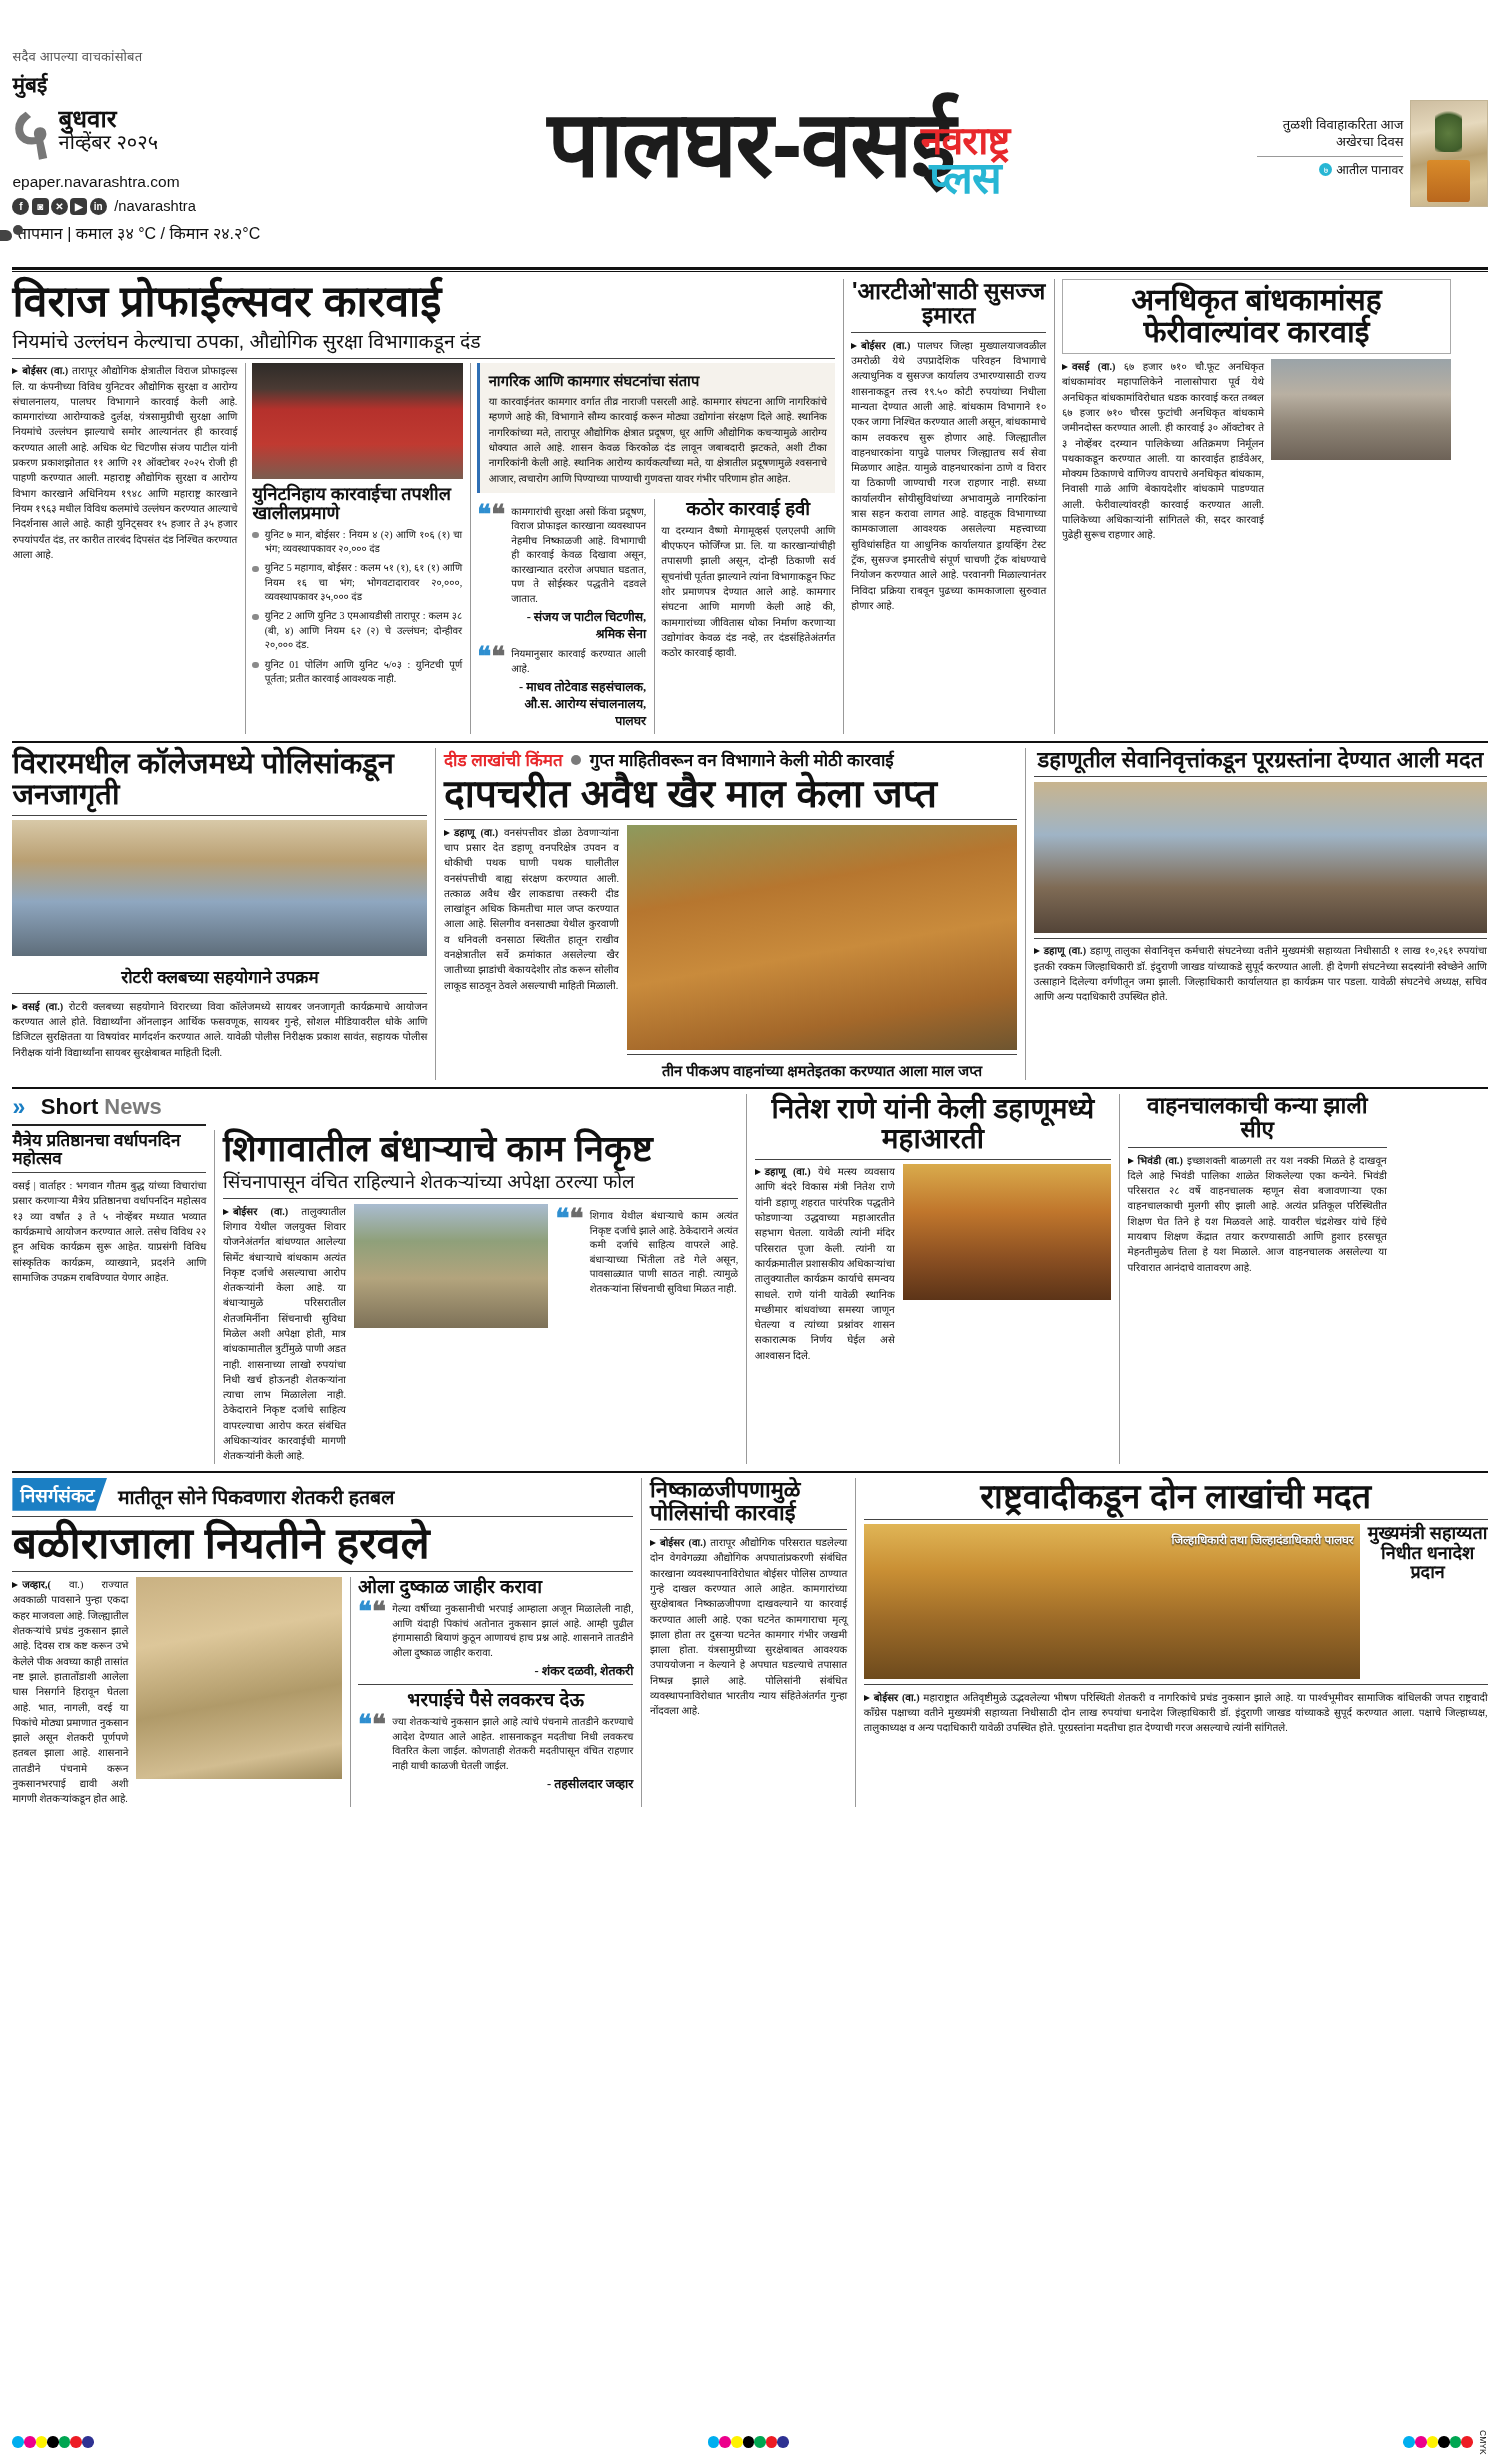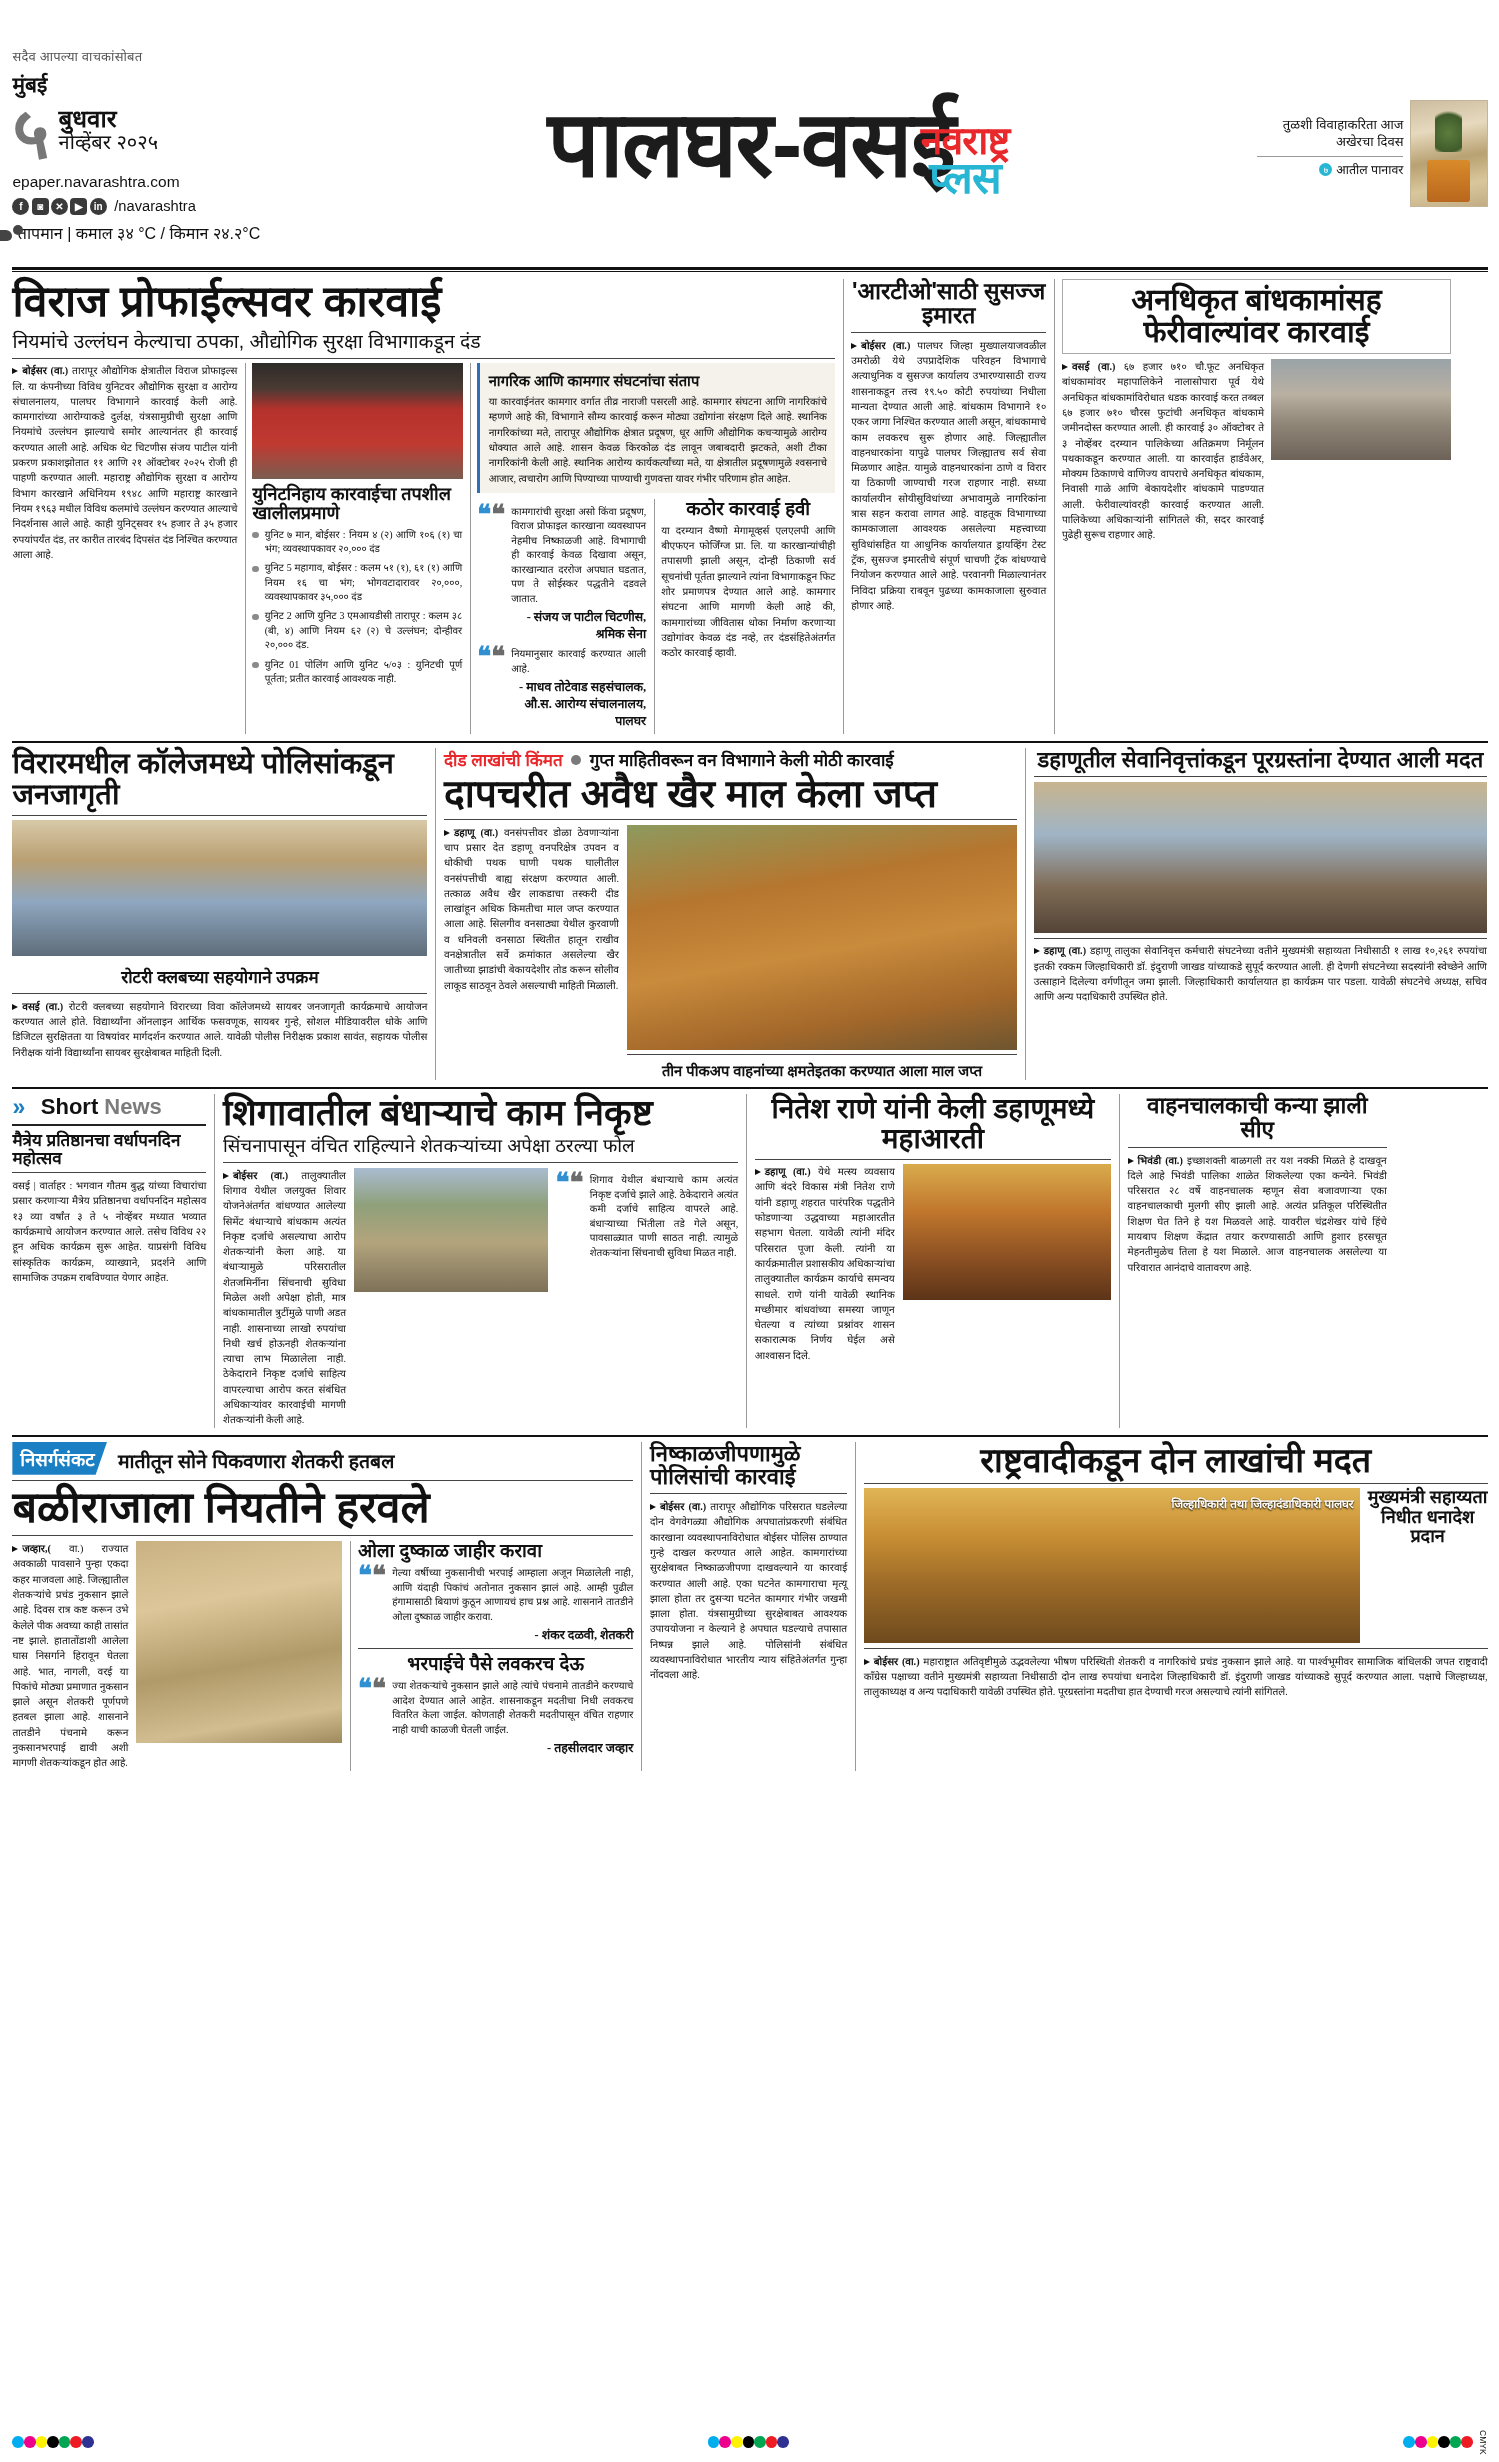--- a/index.html
+++ b/index.html
@@ -332,21 +332,21 @@
     <div style="width:194px;">
       <div class="shortnews-badge">
         <span class="sn-arrow"></span>
         <span class="sn-txt">Short <i>News</i></span>
       </div>
       <div class="hl" style="font-size:17px; margin-top:6.2px;">मैत्रेय प्रतिष्ठानचा वर्धापनदिन महोत्सव</div>
       <div class="secrule-thin"></div>
       <div class="body">वसई | वार्ताहर : भगवान गौतम बुद्ध यांच्या विचारांचा प्रसार करणाऱ्या मैत्रेय प्रतिष्ठानचा वर्धापनदिन महोत्सव १३ व्या वर्षांत ३ ते ५ नोव्हेंबर मध्यात भव्यात कार्यक्रमाचे आयोजन करण्यात आले. तसेच विविध २२ हून अधिक कार्यक्रम सुरू आहेत. याप्रसंगी विविध सांस्कृतिक कार्यक्रम, व्याख्याने, प्रदर्शने आणि सामाजिक उपक्रम राबविण्यात येणार आहेत.</div>
     </div>
 
-    <div style="width:524px;" class="vrule">
+    <div style="width:524px;margin-top:36px;" class="vrule">
       <div style="padding-left:7.8px;">
         <div class="hl" style="font-size:36px;">शिगावातील बंधाऱ्याचे काम निकृष्ट</div>
         <div class="sub" style="font-size:18.6px; margin-top:2.3px;">सिंचनापासून वंचित राहिल्याने शेतकऱ्यांच्या अपेक्षा ठरल्या फोल</div>
         <div class="secrule-thin"></div>
         <div style="display:flex; gap:7.8px;">
           <div style="width:123px;">
             <p class="body"><span class="tri"></span><span class="dateline">बोईसर (वा.)</span> <span>तालुक्यातील शिगाव येथील जलयुक्त शिवार योजनेअंतर्गत बांधण्यात आलेल्या सिमेंट बंधाऱ्याचे बांधकाम अत्यंत निकृष्ट दर्जाचे असल्याचा आरोप शेतकऱ्यांनी केला आहे. या बंधाऱ्यामुळे परिसरातील शेतजमिनींना सिंचनाची सुविधा मिळेल अशी अपेक्षा होती, मात्र बांधकामातील त्रुटींमुळे पाणी अडत नाही. शासनाच्या लाखो रुपयांचा निधी खर्च होऊनही शेतकऱ्यांना त्याचा लाभ मिळालेला नाही. ठेकेदाराने निकृष्ट दर्जाचे साहित्य वापरल्याचा आरोप करत संबंधित अधिकाऱ्यांवर कारवाईची मागणी शेतकऱ्यांनी केली आहे.</span></p>
           </div>
           <div style="width:194px;">
             <div class="photo ph-dam" style="height:124px;"></div>

